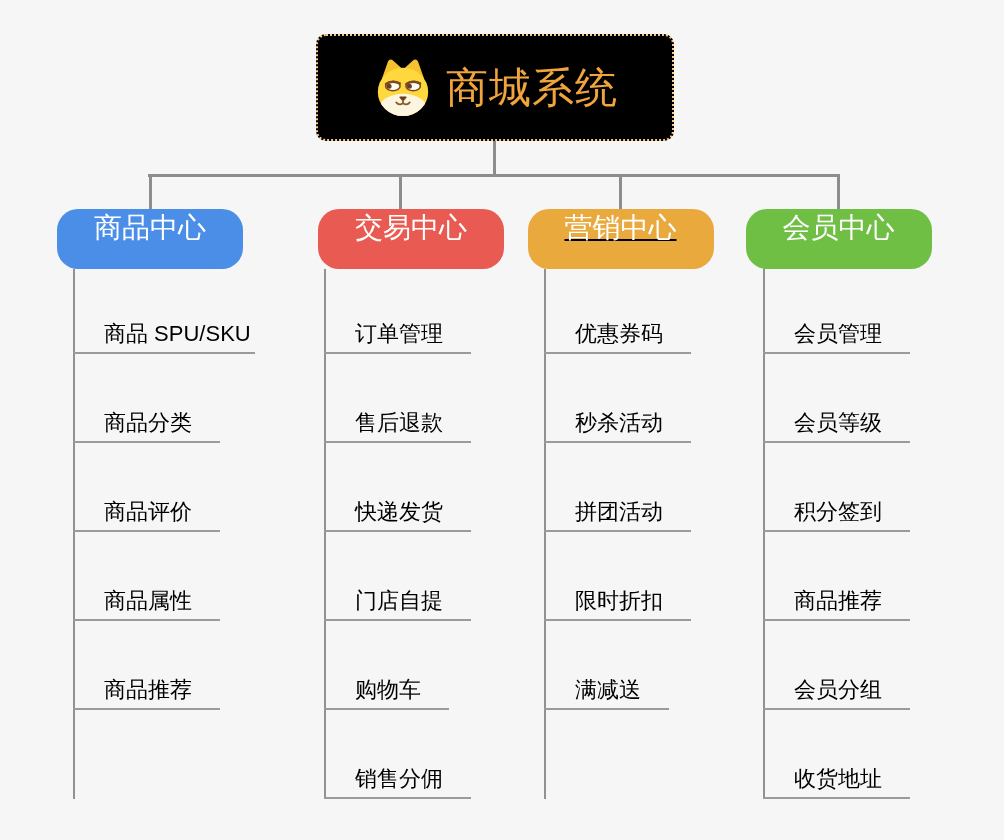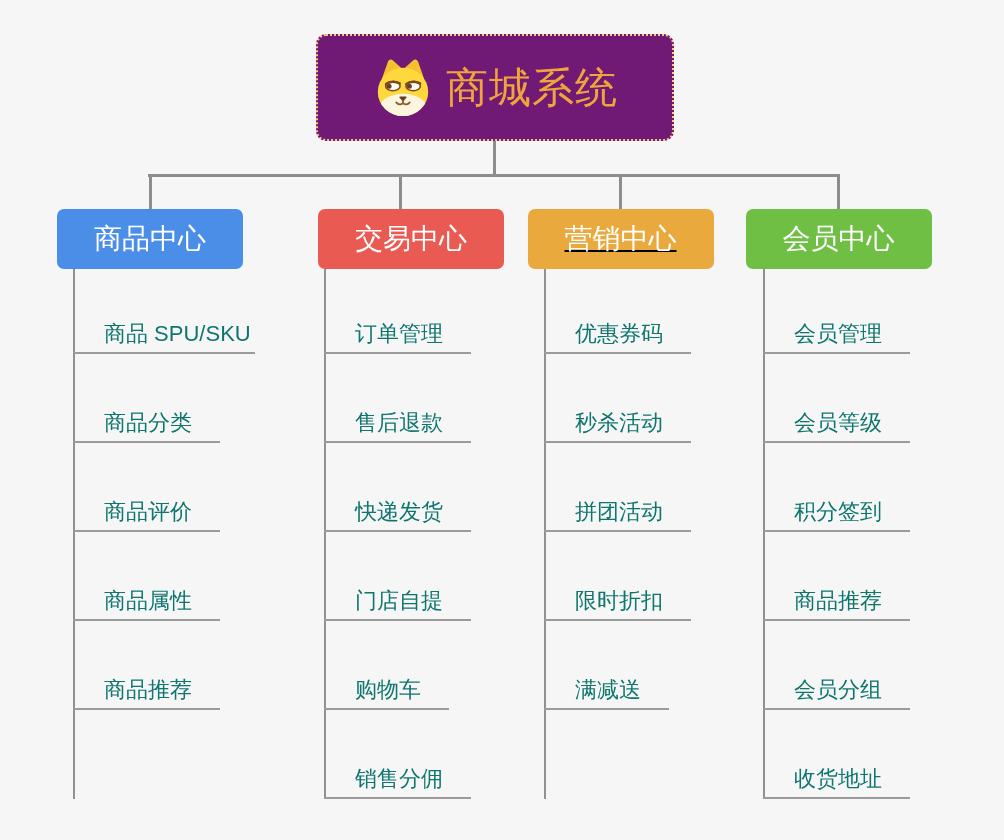--- a/index.html
+++ b/index.html
@@ -4,44 +4,44 @@
 <style>
   html,body{margin:0;padding:0;background:#f6f6f6;}
   .canvas{
     position:relative;width:1004px;height:840px;background:#f6f6f6;
     font-family:"Liberation Sans", sans-serif;overflow:hidden;
   }
   .line{position:absolute;background:#8d8d8d;}
   
   .root-node{
     position:absolute;left:316px;top:34px;width:358px;height:107px;
-    background:#701a75;border:2px dotted #f4c983;border-radius:10px;
+    background:#000000;border:2px dotted #f4c983;border-radius:10px;
     box-sizing:border-box;display:flex;align-items:center;justify-content:center;gap:12px;
   }
   .root-title{font-size:42px;color:#f0a43c;letter-spacing:1px;white-space:nowrap;}
   
   .root-stub{left:493px;top:141px;width:3px;height:36px;}
   .h-line{left:148px;top:174px;width:692px;height:3px;}
   .drop{top:174px;width:3px;height:37px;}
   
   .branch-node{
-    position:absolute;top:209px;width:186px;height:60px;border-radius:7px;
-    display:flex;align-items:center;justify-content:center;cursor:default;
+    position:absolute;top:209px;width:186px;height:60px;border-radius:21px;
+    display:flex;align-items:flex-start;justify-content:center;cursor:default;
   }
   .branch-label{color:#ffffff;font-size:28px;white-space:nowrap;}
   
   .stem{top:269px;width:2px;height:530px;background:#919191;}
   
   .items{position:absolute;top:265px;}
   .item{
     height:89px;display:flex;align-items:flex-end;width:fit-content;
     box-sizing:border-box;border-bottom:2px solid #9b9b9b;
     padding:0 28px 7px 31px;white-space:nowrap;
   }
-  .item-label{font-size:22px;color:#0f766e;line-height:1;}
+  .item-label{font-size:22px;color:#000000;line-height:1;}
   
   .branch-0 .item:nth-child(1){padding-right:4px;}
 </style>
 </head>
 <body>
 
 <div class="canvas">
 
   <div class="root-node">
     <svg viewBox="0 0 64 64" width="62" height="62" aria-hidden="true">

